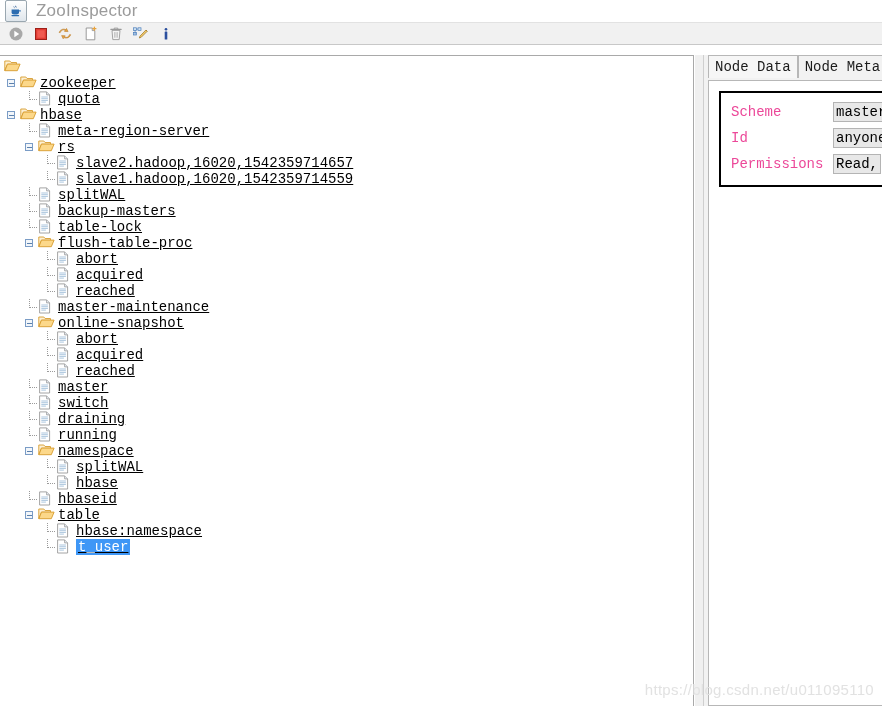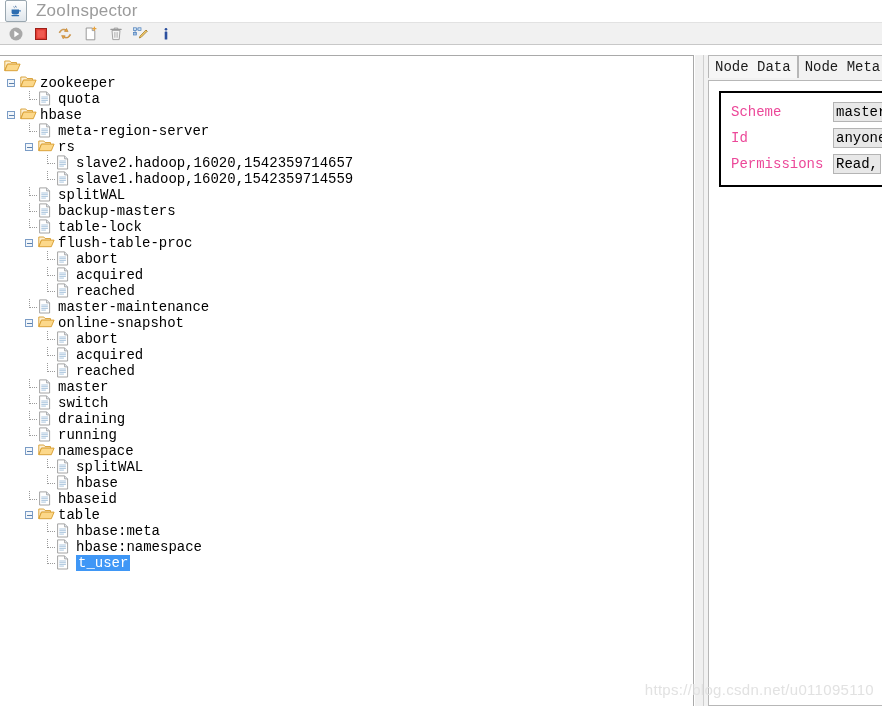--- a/index.html
+++ b/index.html
@@ -93,20 +93,21 @@
     font-family: "Liberation Mono", monospace;
     font-size: 14px;
     color: #000000;
     line-height: 16px;
   }
   .trow {
     height: 16px;
     display: flex;
     white-space: nowrap;
     position: relative;
+    text-decoration: underline;
   }
   .ind { display: inline-block; height: 16px; flex: 0 0 auto; }
   .handle {
     width: 16px; height: 16px;
     flex: 0 0 16px;
     position: relative;
     display: inline-block;
   }
   .handle.box::before {
     content: "";
@@ -609,30 +610,20 @@
           <span class="label">hbaseid</span>
         </div>
         <div class="trow">
           <span class="ind" style="width: 22px;"></span>
           <span class="handle box"></span>
           <span class="ico"><svg width="17" height="14" viewBox="0 0 17 14" aria-hidden="true">
               <path d="M0.8 2.0h5.0l1.3 1.5h5.4v1.7H3.4L0.8 11.6z" fill="#fdf0d4" stroke="#d79c2e" stroke-width="0.9" stroke-linejoin="round"></path>
               <path d="M3.5 5.1h12.6l-2.8 6.6H0.9z" fill="#fcd88a" stroke="#d79c2e" stroke-width="0.9" stroke-linejoin="round"></path>
             </svg></span>
           <span class="label">table</span>
-        </div>
-        <div class="trow">
-          <span class="ind" style="width: 40px;"></span>
-          <span class="handle elbow"></span>
-          <span class="ico"><svg width="14" height="15" viewBox="0 0 14 15" aria-hidden="true">
-              <path d="M1.6 0.9h7.0l3.0 3.0v10.1H1.6z" fill="#ffffff" stroke="#9a9a9a" stroke-width="0.9" stroke-linejoin="round"></path>
-              <path d="M8.6 0.9v3.0h3.0" fill="#e3e9f0" stroke="#9a9a9a" stroke-width="0.8" stroke-linejoin="round"></path>
-              <path d="M3.3 6.0h6.6M3.3 7.7h6.6M3.3 9.4h6.6M3.3 11.1h4.6" stroke="#9dbcd8" stroke-width="0.85"></path>
-            </svg></span>
-          <span class="label">hbase:meta</span>
         </div>
         <div class="trow">
           <span class="ind" style="width: 40px;"></span>
           <span class="handle elbow"></span>
           <span class="ico"><svg width="14" height="15" viewBox="0 0 14 15" aria-hidden="true">
               <path d="M1.6 0.9h7.0l3.0 3.0v10.1H1.6z" fill="#ffffff" stroke="#9a9a9a" stroke-width="0.9" stroke-linejoin="round"></path>
               <path d="M8.6 0.9v3.0h3.0" fill="#e3e9f0" stroke="#9a9a9a" stroke-width="0.8" stroke-linejoin="round"></path>
               <path d="M3.3 6.0h6.6M3.3 7.7h6.6M3.3 9.4h6.6M3.3 11.1h4.6" stroke="#9dbcd8" stroke-width="0.85"></path>
             </svg></span>
           <span class="label">hbase:namespace</span>

